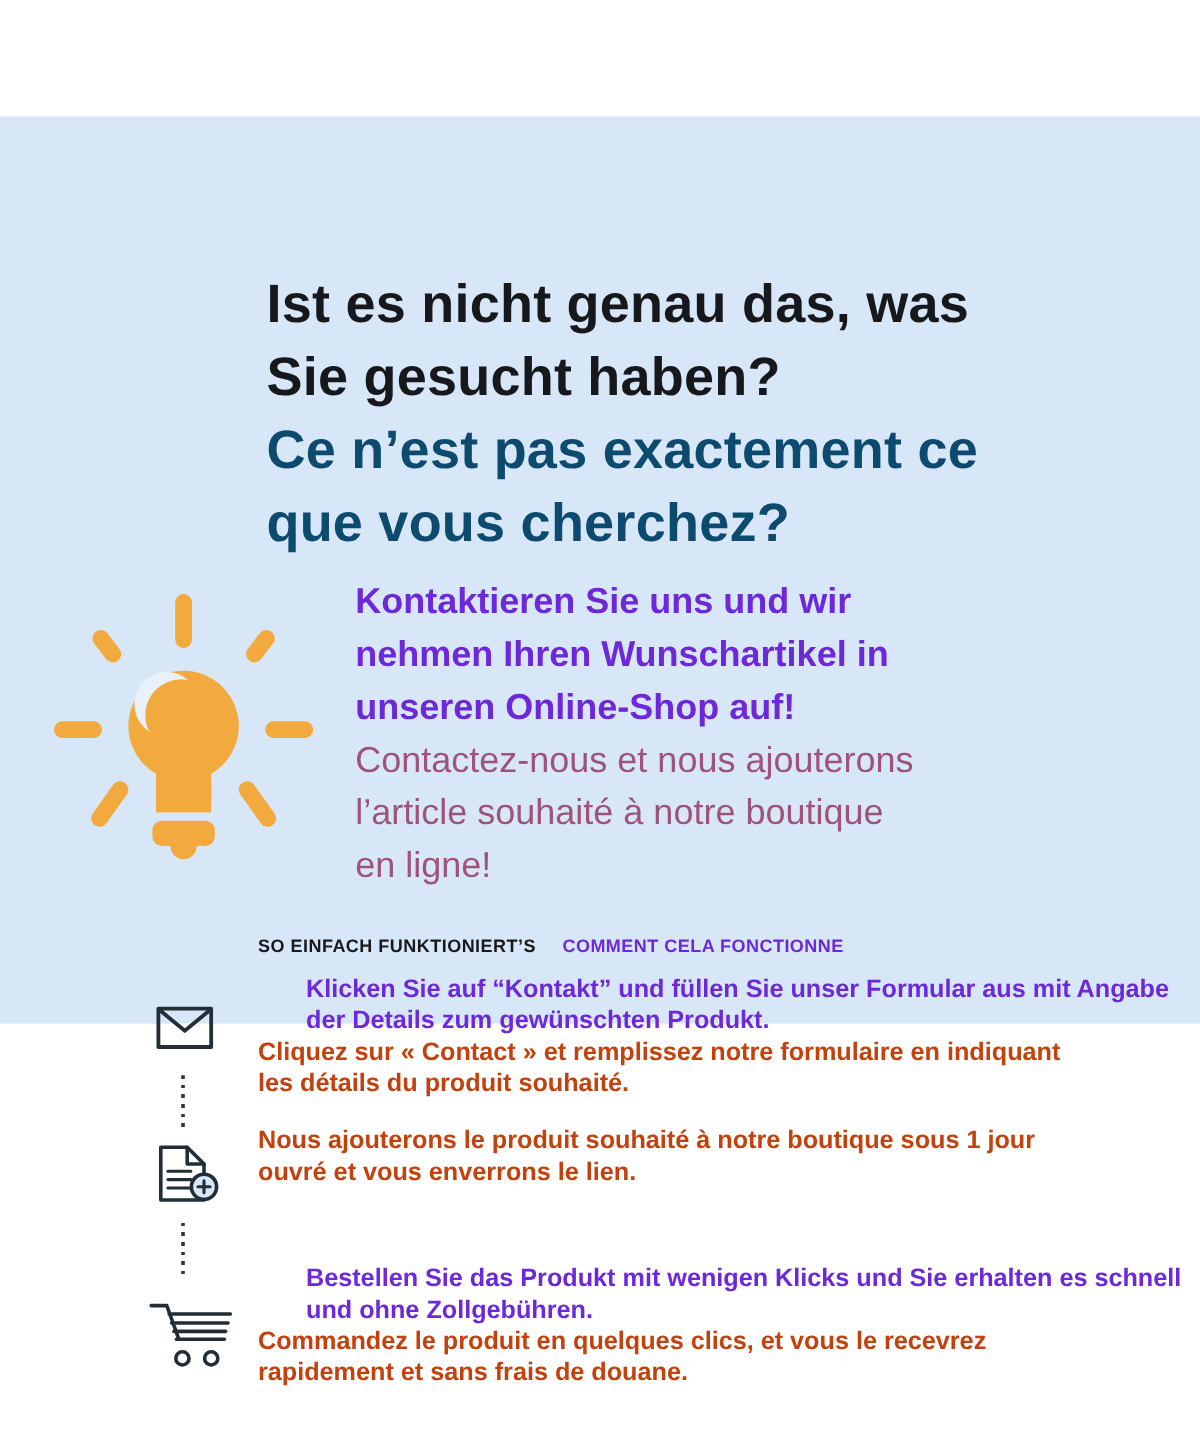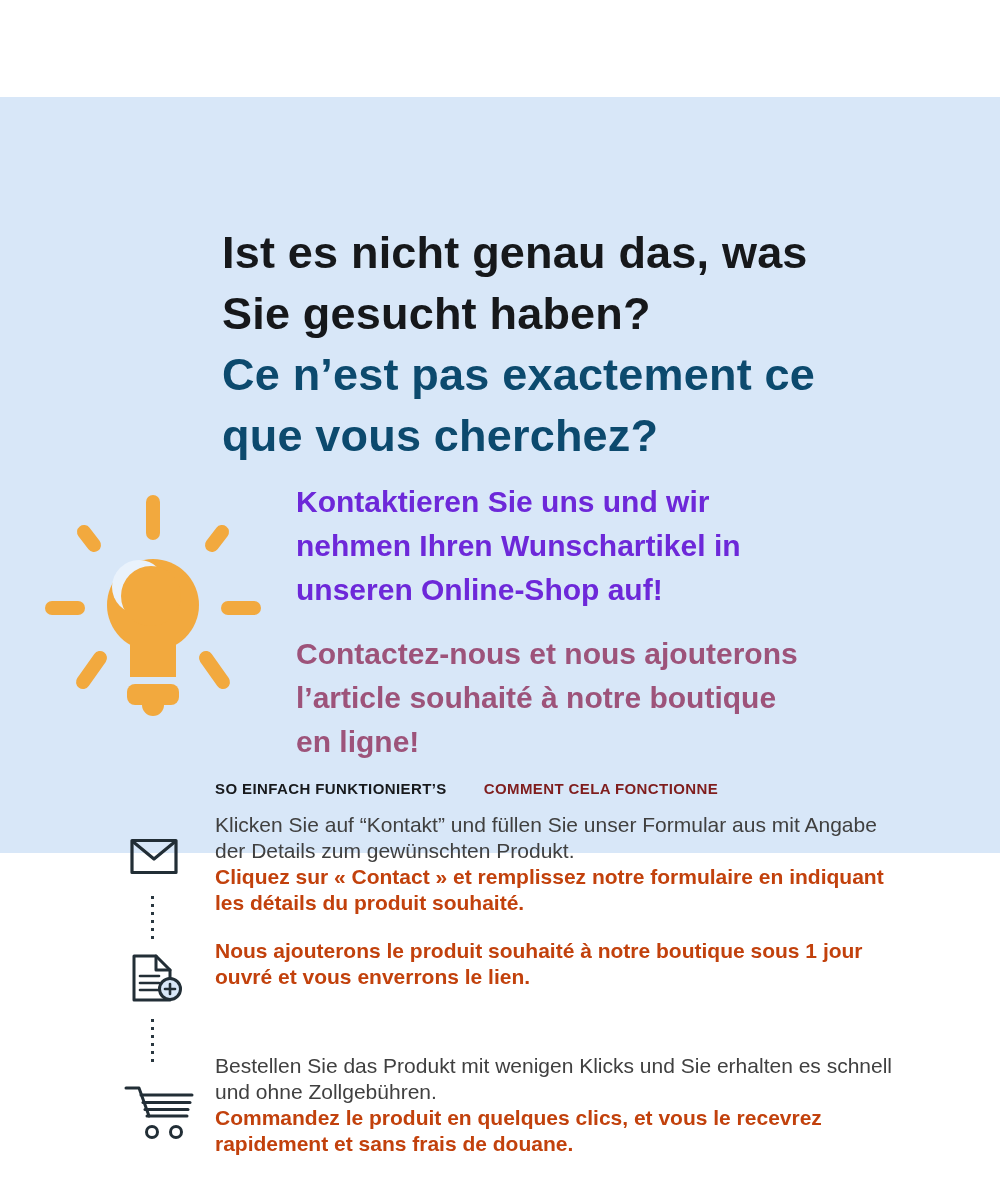--- a/index.html
+++ b/index.html
@@ -20,33 +20,33 @@
     left:222px;top:125px;width:710px;
     font-size:45px;line-height:61px;font-weight:700;
     color:#16181b;letter-spacing:0.2px;
   }
   .h1-fr{color:#0c4a6e;}
   .subtitle{
     left:296px;top:383px;width:610px;
     font-size:30px;line-height:44px;
   }
   .subtitle-de{font-weight:600;color:#6d28d9;}
-  .subtitle-fr{font-weight:700;color:#9D537A;margin-top:20px;}
+  .subtitle-fr{font-weight:400;color:#9D537A;}
   .labels{
     left:215px;top:683px;width:720px;
     display:flex;gap:22px;align-items:flex-start;
     font-size:15px;font-weight:700;letter-spacing:0.4px;
   }
   .label-de{color:#17191c;}
-  .label-fr{color:#7f1d1d;margin-left:15px;}
+  .label-fr{color:#6d28d9;}
   .step-text{
     left:215px;top:0;width:780px;
     font-size:21px;line-height:26px;
   }
-  .step-de{font-weight:400;color:#404040;}
+  .step-de{font-weight:700;color:#6d28d9;margin-left:40px;}
   .step-fr{font-weight:700;color:#c2410c;}
   .dotline{
     width:3px;
     background:repeating-linear-gradient(to bottom,#2A3740 0 3px,transparent 3px 8px);
   }
   .icon-stroke{stroke:#222E36;fill:none;stroke-linecap:round;stroke-linejoin:round;}
 </style>
 </head>
 <body>
 

